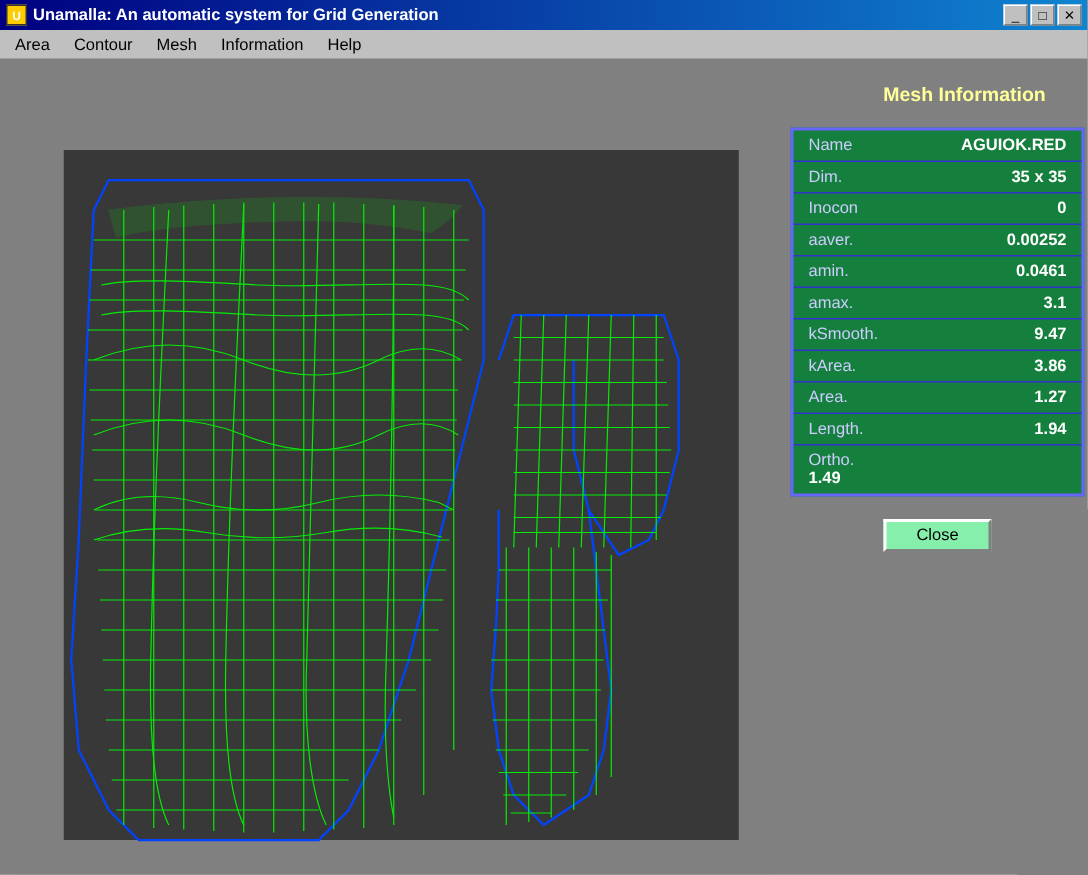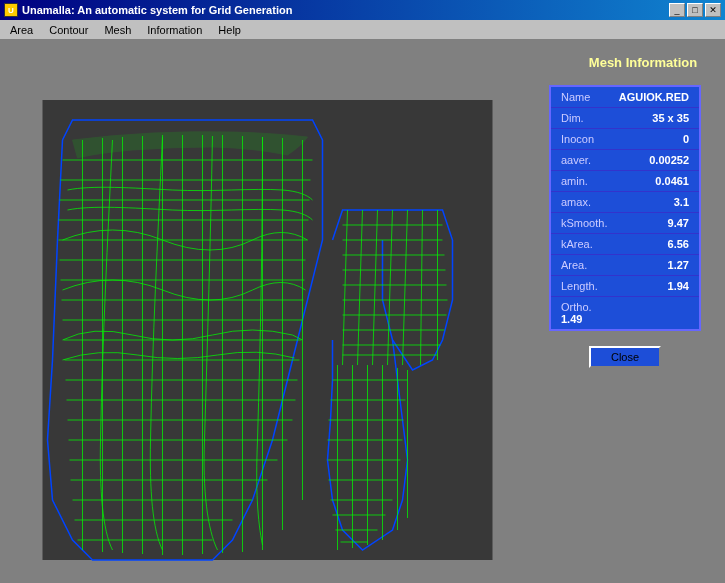--- a/index.html
+++ b/index.html
@@ -96,23 +96,23 @@
       gap: 15px;
     }
     .panel-title {
       color: #ffff99;
       font-size: 13px;
       font-weight: bold;
       text-align: center;
       padding-left: 36px;
     }
     .info-table-container {
-      background: #1d4ed8;
+      background: #15803d;
       border: 2px solid #6666ff;
-      width: 152px;
+      width: 196px;
       padding: 0;
     }
     .info-row {
       display: flex;
       justify-content: space-between;
       padding: 4px 10px;
       border-bottom: 1px solid #3333cc;
     }
     .info-row:last-child {
       border-bottom: none;
@@ -121,21 +121,21 @@
     .info-label {
       color: #ccccff;
       font-size: 11px;
     }
     .info-value {
       color: white;
       font-size: 11px;
       font-weight: bold;
     }
     .close-btn {
-      background: #1d4ed8;
+      background: #86efac;
       border: 2px solid;
       border-color: #ffffff #808080 #808080 #ffffff;
       padding: 3px 20px;
       font-size: 11px;
       cursor: pointer;
       font-family: 'MS Sans Serif', Arial, sans-serif;
     }
     
     svg.mesh-svg {
       position: absolute;
@@ -303,21 +303,21 @@
         <div class="info-row">
     <span class="info-label">amax.</span>
     <span class="info-value">3.1</span>
   </div>
         <div class="info-row">
     <span class="info-label">kSmooth.</span>
     <span class="info-value">9.47</span>
   </div>
         <div class="info-row">
     <span class="info-label">kArea.</span>
-    <span class="info-value">6.56</span>
+    <span class="info-value">3.86</span>
   </div>
         <div class="info-row">
     <span class="info-label">Area.</span>
     <span class="info-value">1.27</span>
   </div>
         <div class="info-row">
     <span class="info-label">Length.</span>
     <span class="info-value">1.94</span>
   </div>
         <div class="info-row">

